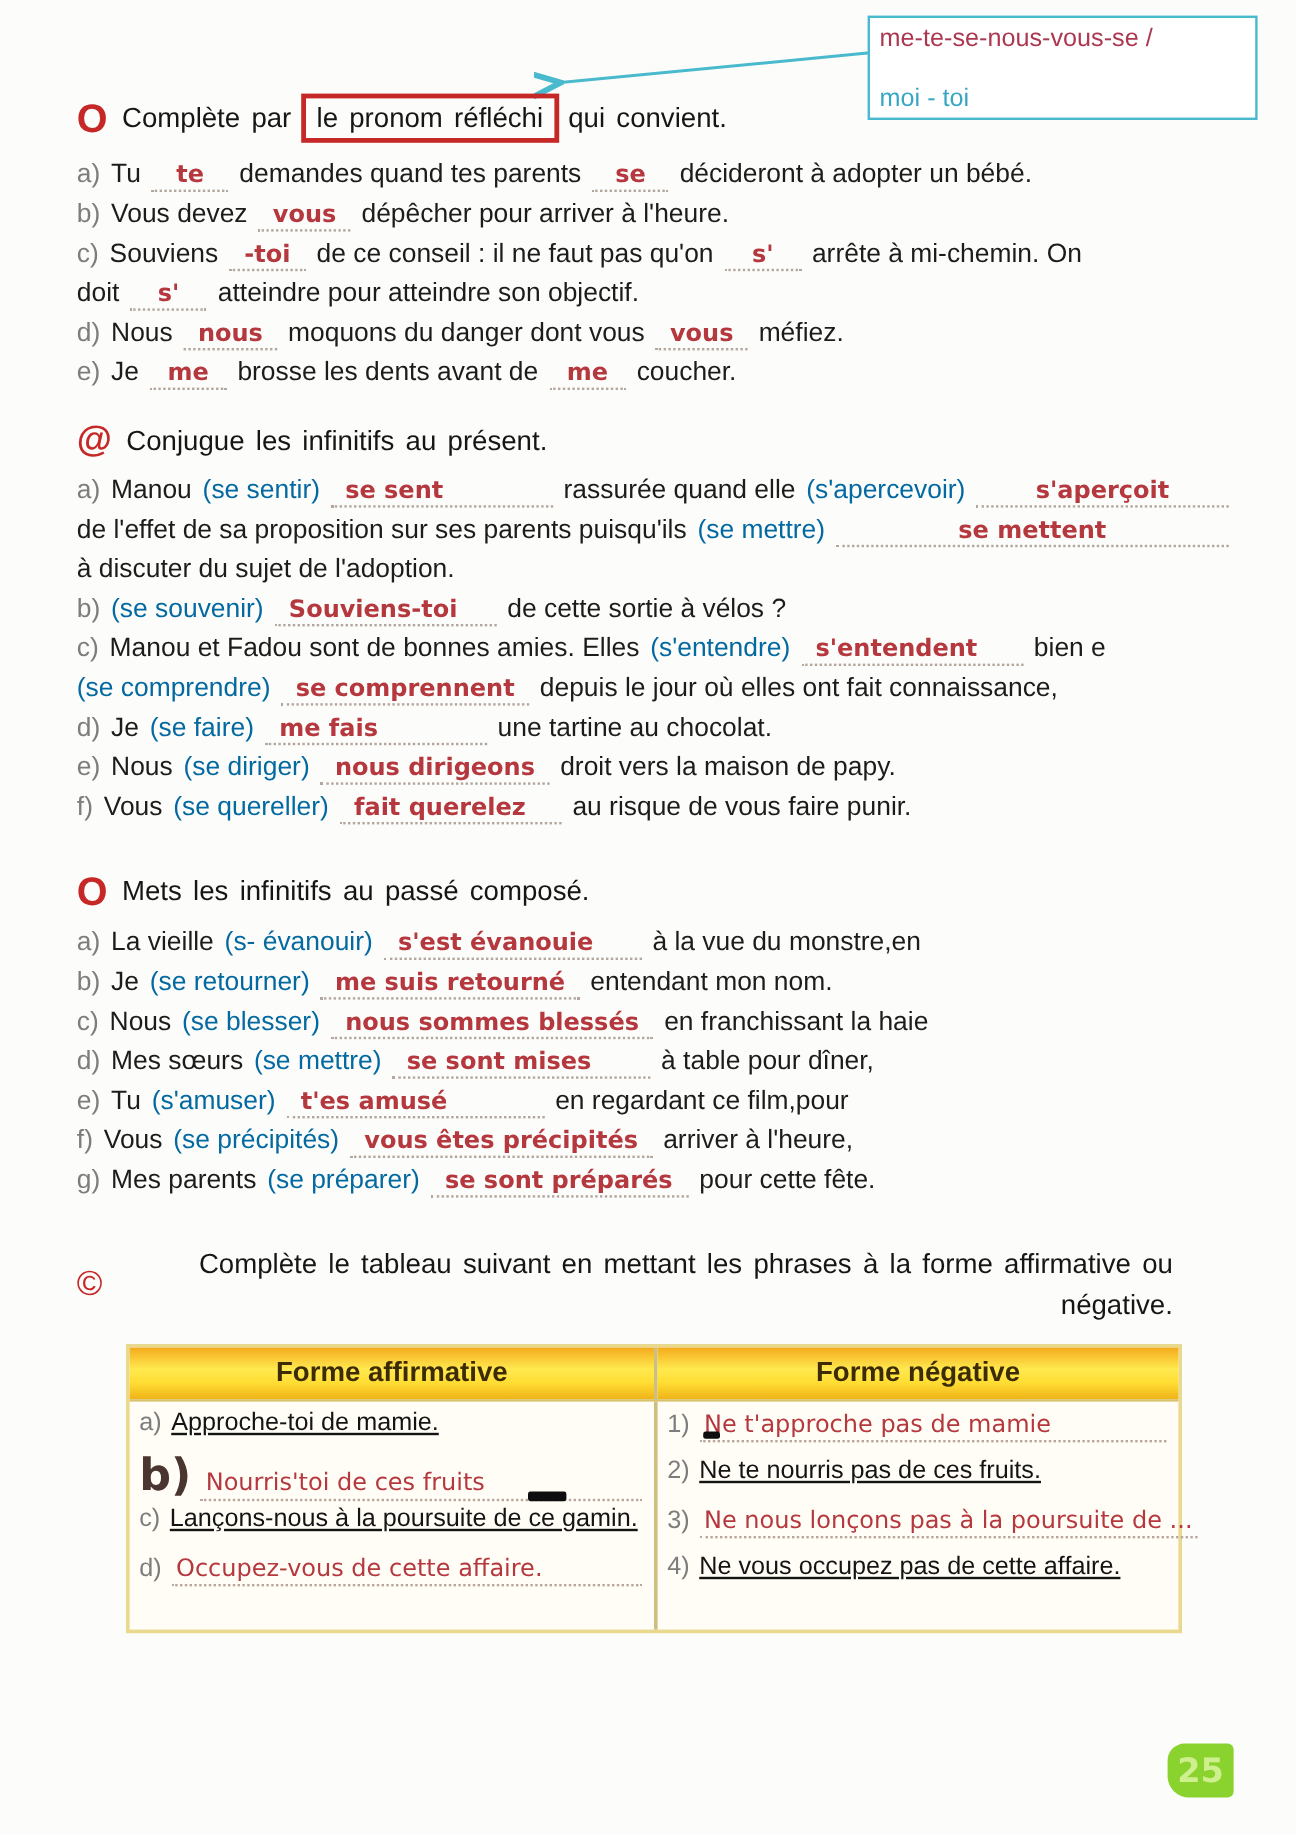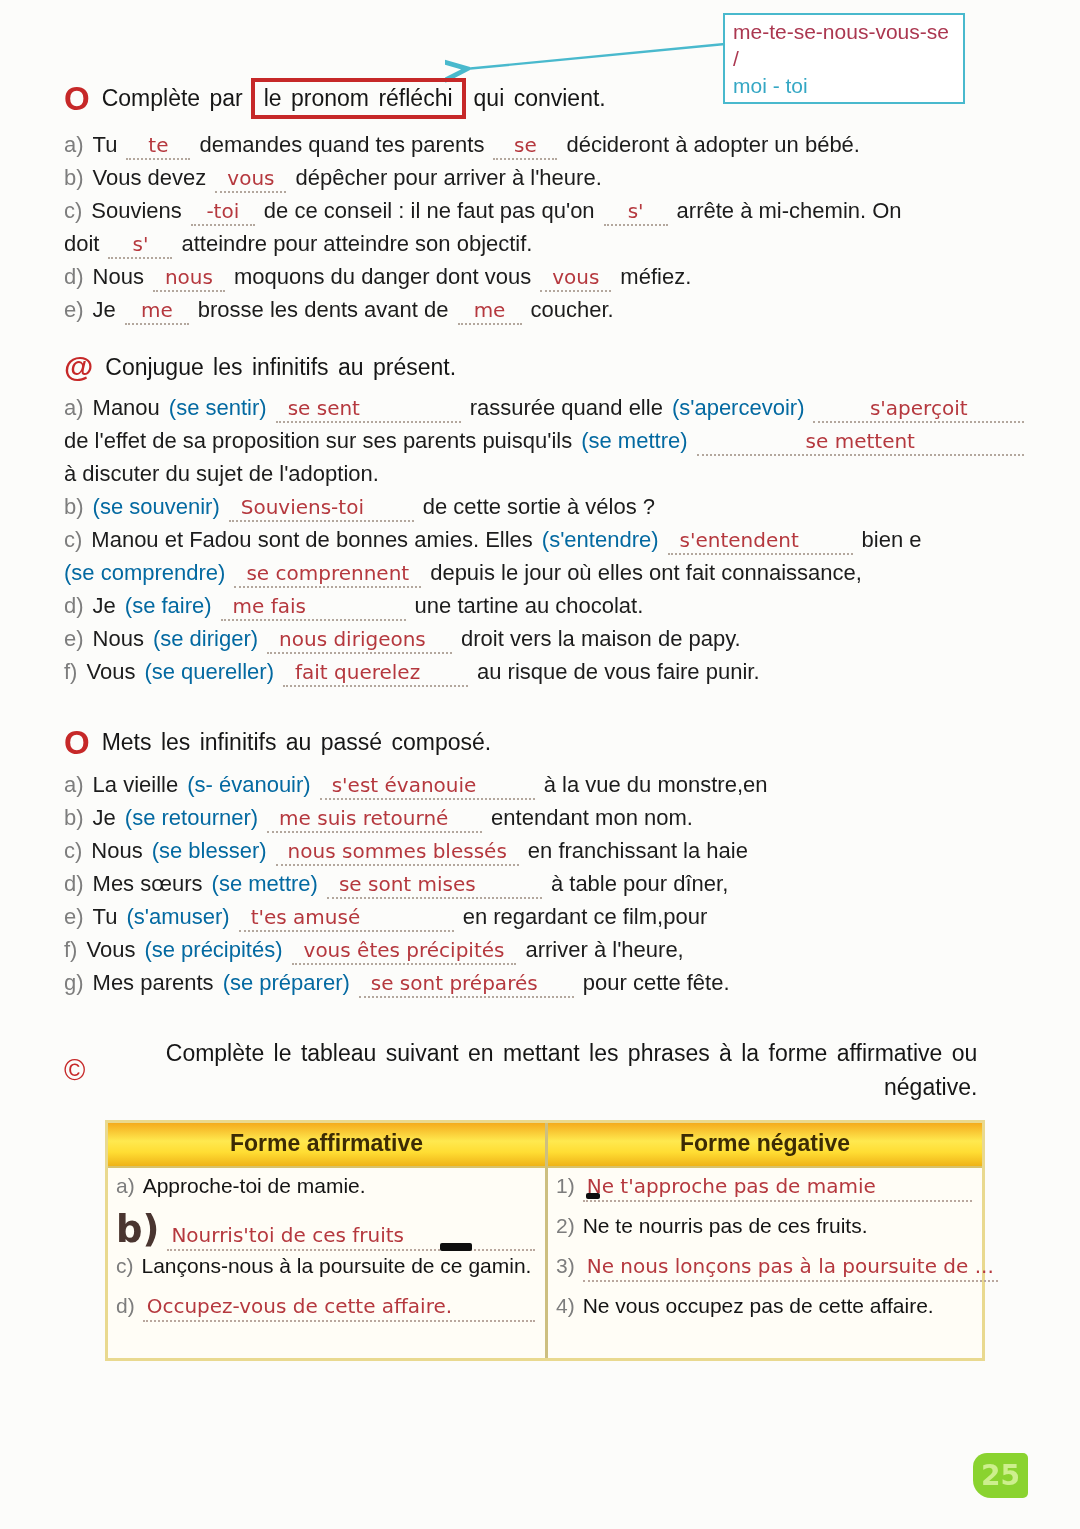--- a/index.html
+++ b/index.html
@@ -8,26 +8,26 @@
     position: relative;
     width: 1080px; height: 1529px;
     background: #fcfcfa;
     font-family: "Liberation Sans", sans-serif;
     color: #1c1c1c;
     overflow: hidden;
   }
 
   
   .hint-box {
-    position: absolute; left: 723px; top: 13px; width: 242px;
+    position: absolute; left: 723px; top: 13px; width: 325px;
     border: 2px solid #49b9cd; background: #ffffff;
     padding: 3px 8px; font-size: 21px; line-height: 27px;
   }
   .hint-l1 { color: #ab3750; }
-  .hint-l2 { color: #35a7c4; }
+  .hint-l2 { color: #35a7c4; margin-top: 23px; }
   .arrow-svg { position: absolute; left: 445px; top: 28px; width: 296px; height: 56px; }
 
   
   .ex { position: absolute; left: 64px; width: 960px; }
   .ex1 { top: 78px; }
   .ex2 { top: 352px; }
   .ex3 { top: 726px; }
   .ex4 { top: 1036px; }
 
   .ex-header {
@@ -48,20 +48,21 @@
   .lbl   { color: #7d7d7d; }
   .paren { color: #0369a1; }
   .ans {
     color: #b5383e;
     font-family: "DejaVu Sans", sans-serif;
     font-size: 20px;
     border-bottom: 2px dotted #b3a79d;
     padding: 0 12px 1px;
     text-align: center;
     white-space: nowrap;
+    font-weight: bold;
   }
   .ans-sm { min-width: 64px; }
   .ans-md { min-width: 185px; text-align: left; }
   .ans-lg { min-width: 215px; text-align: left; }
   .grow { flex: 1 1 auto; }
 
   .title-text-wrap { width: 880px; line-height: 34px; white-space: normal; text-align: right; }
 
   
   .tbl {
@@ -73,21 +74,21 @@
   .tcols { display: grid; grid-template-columns: 440px 434px; }
   .thead-cell {
     background: linear-gradient(180deg, #f4ab1d 0%, #ffe94f 42%, #ffdd33 68%, #efb318 100%);
     border-bottom: 2px solid #d8c26a;
     color: #3c2b05; font-weight: bold; font-size: 23px;
     text-align: center; padding: 7px 0 9px;
   }
   .bl { border-right: 3px solid #cdbf80; }
   .tcell { padding: 6px 10px 24px 8px; position: relative; }
   .trow { display: flex; align-items: baseline; gap: 8px; font-size: 21px; min-height: 40px; white-space: nowrap; }
-  .tprint { color: #141414; }
+  .tprint { color: #141414; text-decoration: underline; }
   .hand {
     color: #b5383e; font-family: "DejaVu Sans", sans-serif; font-size: 20px;
     border-bottom: 2px dotted #b9a79e; flex: 1 1 auto; padding: 0 4px 2px;
   }
   .big-lbl {
     font-size: 37px; color: #4a3530; line-height: 0.85;
     font-family: "DejaVu Sans", sans-serif; font-weight: bold;
   }
   .ink { position: absolute; background: #0e0e0e; border-radius: 2px; }
   .ink-l2 { left: 332px; top: 120px; width: 32px; height: 8px; }

